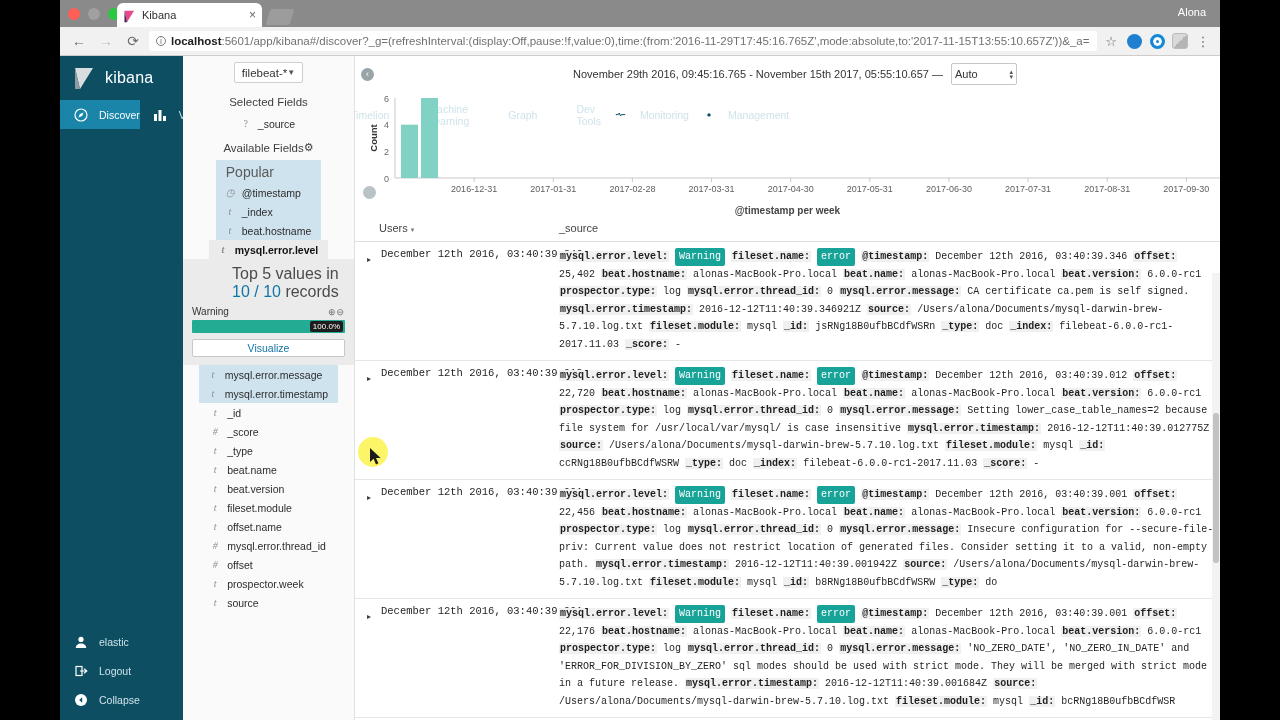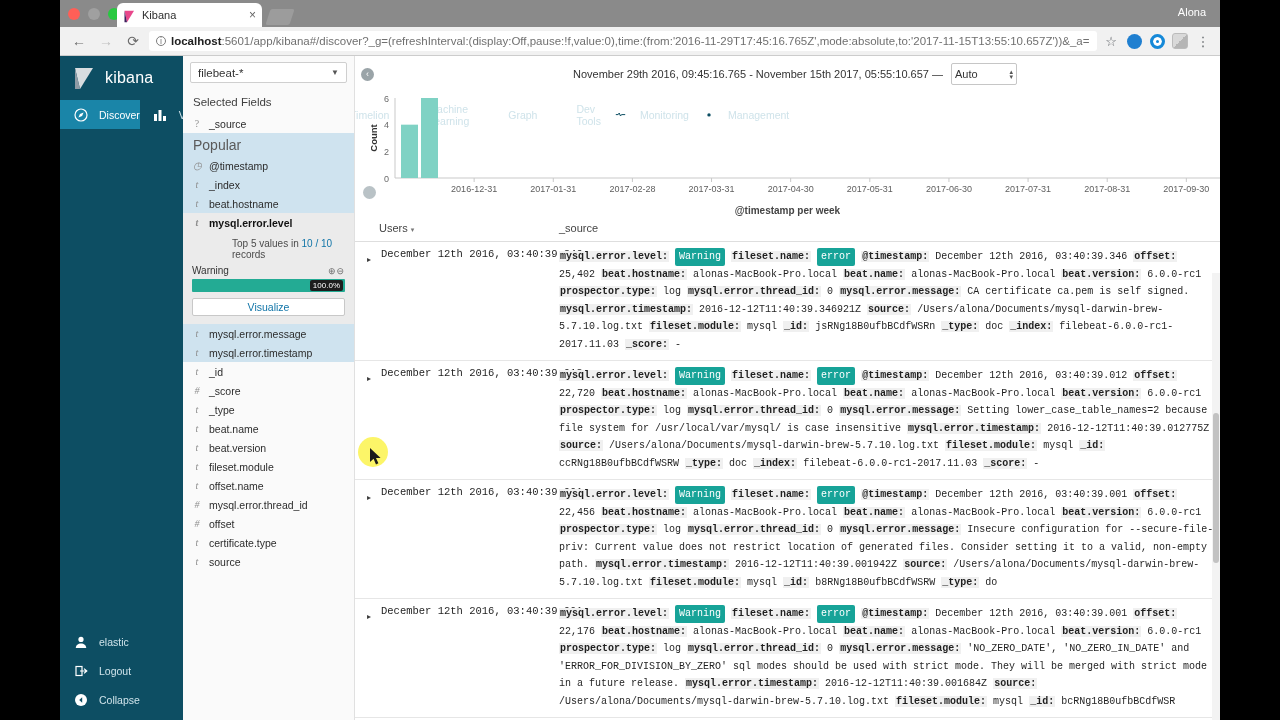--- a/index.html
+++ b/index.html
@@ -60,38 +60,38 @@
   .nav { display: flex; flex-direction: row; }
   .nav-item { height: 29px; display: flex; align-items: center; gap: 11px; padding-left: 13px;
               color: #cfe3ea; font-size: 10.5px; }
   .nav-item.active { background: #1a85a8; color: #fff; }
   .nav-ic { width: 15px; height: 15px; flex: 0 0 15px; display: flex; align-items: center; justify-content: center; }
   .nav-ic svg { display: block; }
   .sidebar-bottom { margin-top: auto; padding-bottom: 6px; }
 
   
   .fields { width: 172px; flex: 0 0 172px; background: #fafafa; border-right: 1px solid #e0e0e0;
-            display: flex; flex-direction: column; overflow: hidden; }
+            display: flex; flex-direction: column; overflow: hidden; align-items: center; }
   .index-sel { margin: 6px 7px 5px 7px; height: 21px; background: #fff; border: 1px solid #cfcfcf; border-radius: 2px;
                display: flex; align-items: center; justify-content: space-between; padding: 0 7px;
                font-size: 11.5px; color: #333; }
   .caret { font-size: 8px; color: #555; }
   .sect-title { font-size: 11.5px; color: #3f3f3f; padding: 8px 10px 6px 10px; display: flex;
                 align-items: center; justify-content: space-between; }
   .gear { font-size: 11px; color: #444; }
   .grp-label { font-size: 14px; color: #5a5a5a; padding: 4px 10px 3px 10px; }
   .fld { display: flex; align-items: center; gap: 8px; padding: 3.5px 10px; font-size: 10.5px; color: #2c2c2c; }
   .fld .ty { width: 8px; flex: 0 0 8px; text-align: center; color: #8d8d8d; font-size: 10px;
              font-family: "Liberation Serif", serif; font-style: italic; }
   .fld.sel-src .ty { font-style: normal; }
   .popular-block { background: #cfe3ef; }
   .highlight-block { background: #cfe3ef; }
   .fld.bold { font-weight: 700; color: #111; background: #ebebeb; }
   .detail { background: #ebebeb; padding: 4px 9px 8px 9px; }
-  .detail-top { font-size: 10px; color: #4b4b4b; padding: 2px 0 5px 0; margin-left: 40px; }
+  .detail-top { font-size: 16px; color: #4b4b4b; padding: 2px 0 5px 0; margin-left: 40px; }
   .detail-top em { font-style: normal; color: #1175a8; }
   .bucket-row { display: flex; align-items: center; justify-content: space-between; font-size: 10px; color: #333; }
   .magn { color: #6e6e6e; font-size: 9px; letter-spacing: 1px; }
   .bar-outer { position: relative; height: 13px; background: #e4e4e4; margin-top: 3px; border-radius: 1px; }
   .bar-fill { position: absolute; left: 0; top: 0; bottom: 0; background: #23ab94; border-radius: 1px; }
   .bar-pct { position: absolute; right: 2px; top: 1px; background: #1d1d1d; color: #fff;
              font-size: 8px; padding: 1px 3px; border-radius: 2px; }
   .vis-btn { margin-top: 6px; height: 18px; background: #fff; border: 1px solid #c8c8c8; border-radius: 2px;
              display: flex; align-items: center; justify-content: center; font-size: 10.5px; color: #1175a8; }
 
@@ -327,20 +327,24 @@
         </div>
 
         <div class="sect-title">
           <span>Selected Fields</span>
         </div>
         <div class="fld sel-src">
           <span class="ty">?</span>
           <span>_source</span>
         </div>
 
+        <div class="sect-title">
+          <span>Available Fields</span>
+          <span class="gear">⚙</span>
+        </div>
 
         <div class="popular-block">
           <div class="grp-label">Popular</div>
           <div class="fld">
             <span class="ty">◷</span>
             <span>@timestamp</span>
           </div>
           <div class="fld">
             <span class="ty">t</span>
             <span>_index</span>
@@ -416,21 +420,21 @@
             <div class="fld">
               <span class="ty">#</span>
               <span>mysql.error.thread_id</span>
             </div>
             <div class="fld">
               <span class="ty">#</span>
               <span>offset</span>
             </div>
             <div class="fld">
               <span class="ty">t</span>
-              <span>certificate.type</span>
+              <span>prospector.week</span>
             </div>
             <div class="fld">
               <span class="ty">t</span>
               <span>source</span>
             </div>
           </div>
       </div>
 
       <div class="main">
         <div class="chart-head">

